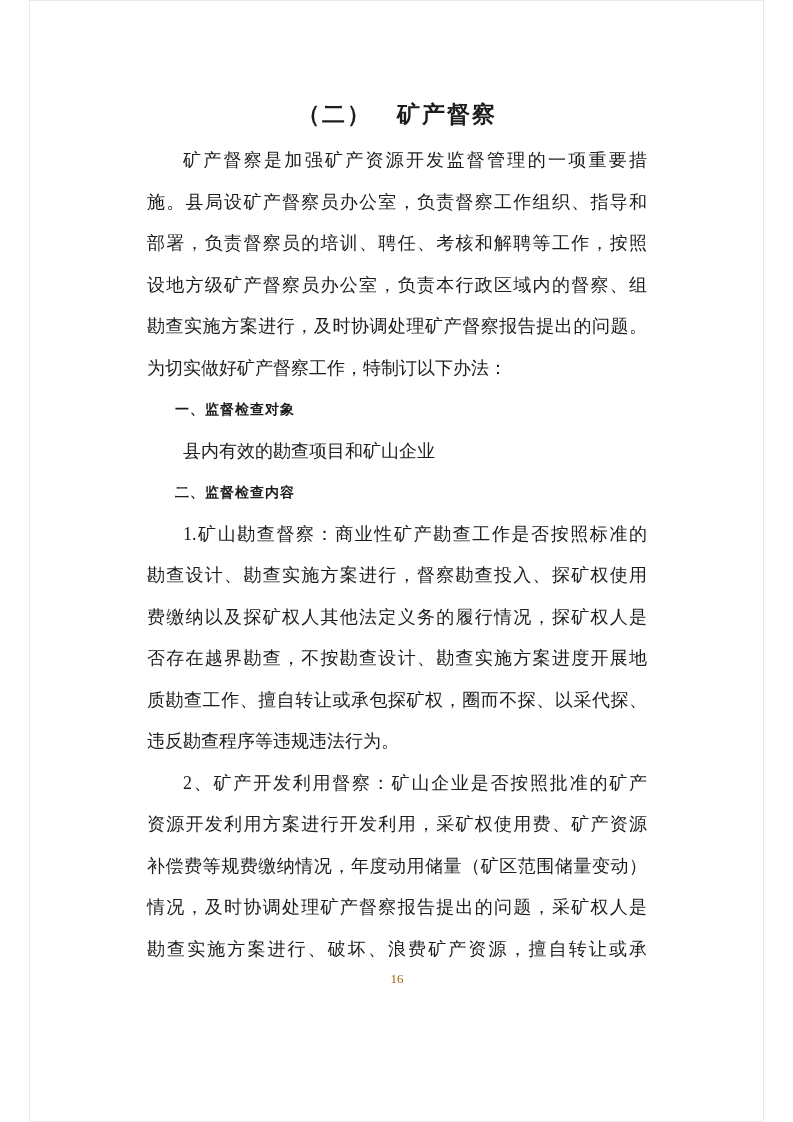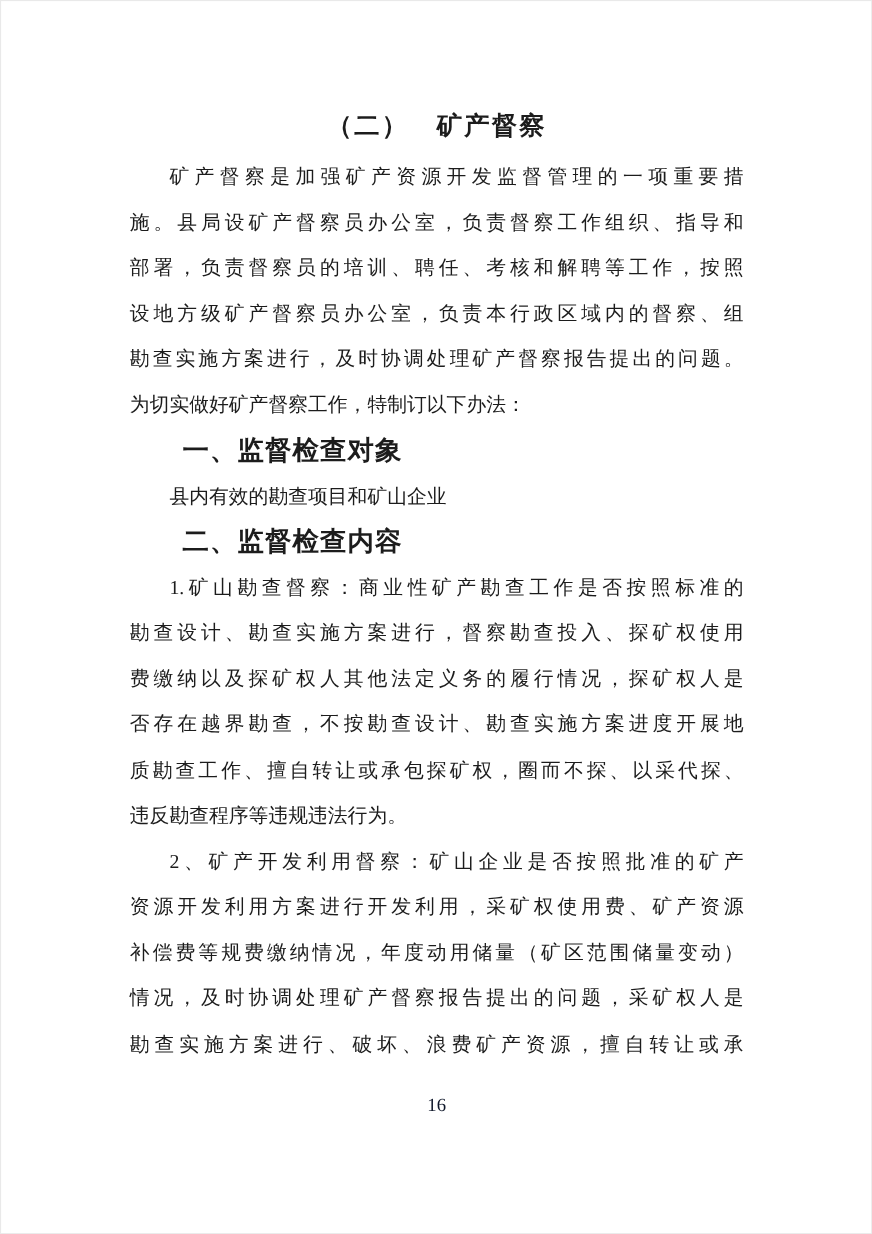--- a/index.html
+++ b/index.html
@@ -3,21 +3,21 @@
 <meta charset="utf-8">
 <title>Document Page</title>
 <style>
   html, body {
     margin: 0;
     padding: 0;
     background: #ffffff;
   }
   .page {
     position: relative;
-    width: 793px;
+    width: 735px;
     height: 1122px;
     margin: 0 auto;
     background: #ffffff;
     box-sizing: border-box;
     padding: 100px 117px 0 118px;
     outline: 1px solid #e9e9e9;
     outline-offset: -1px;
     overflow: hidden;
     color: #1c1c1c;
     font-family: "Liberation Serif", "DejaVu Serif", serif;
@@ -42,34 +42,33 @@
     white-space: normal;
   }
   .line.end {
     text-align-last: left;
   }
   .indent {
     text-indent: 2em;
   }
   .heading {
     margin: 0;
-    font-size: 24px;
+    font-size: 14px;
     line-height: 41.5px;
     font-weight: bold;
     text-indent: 2em;
     font-family: "Liberation Sans", "DejaVu Sans", sans-serif;
     letter-spacing: 1px;
   }
   .page-number {
-    margin-top: 26px;
     text-align: center;
-    font-size: 17px;
+    font-size: 13px;
     line-height: 18px;
     font-family: "Liberation Serif", "DejaVu Serif", serif;
-    color: #0f172a;
+    color: #a16207;
   }
 </style>
 </head>
 <body>
 
 <div class="page">
 
   <h1 class="doc-title">（二）　矿产督察</h1>
 
   <div>

